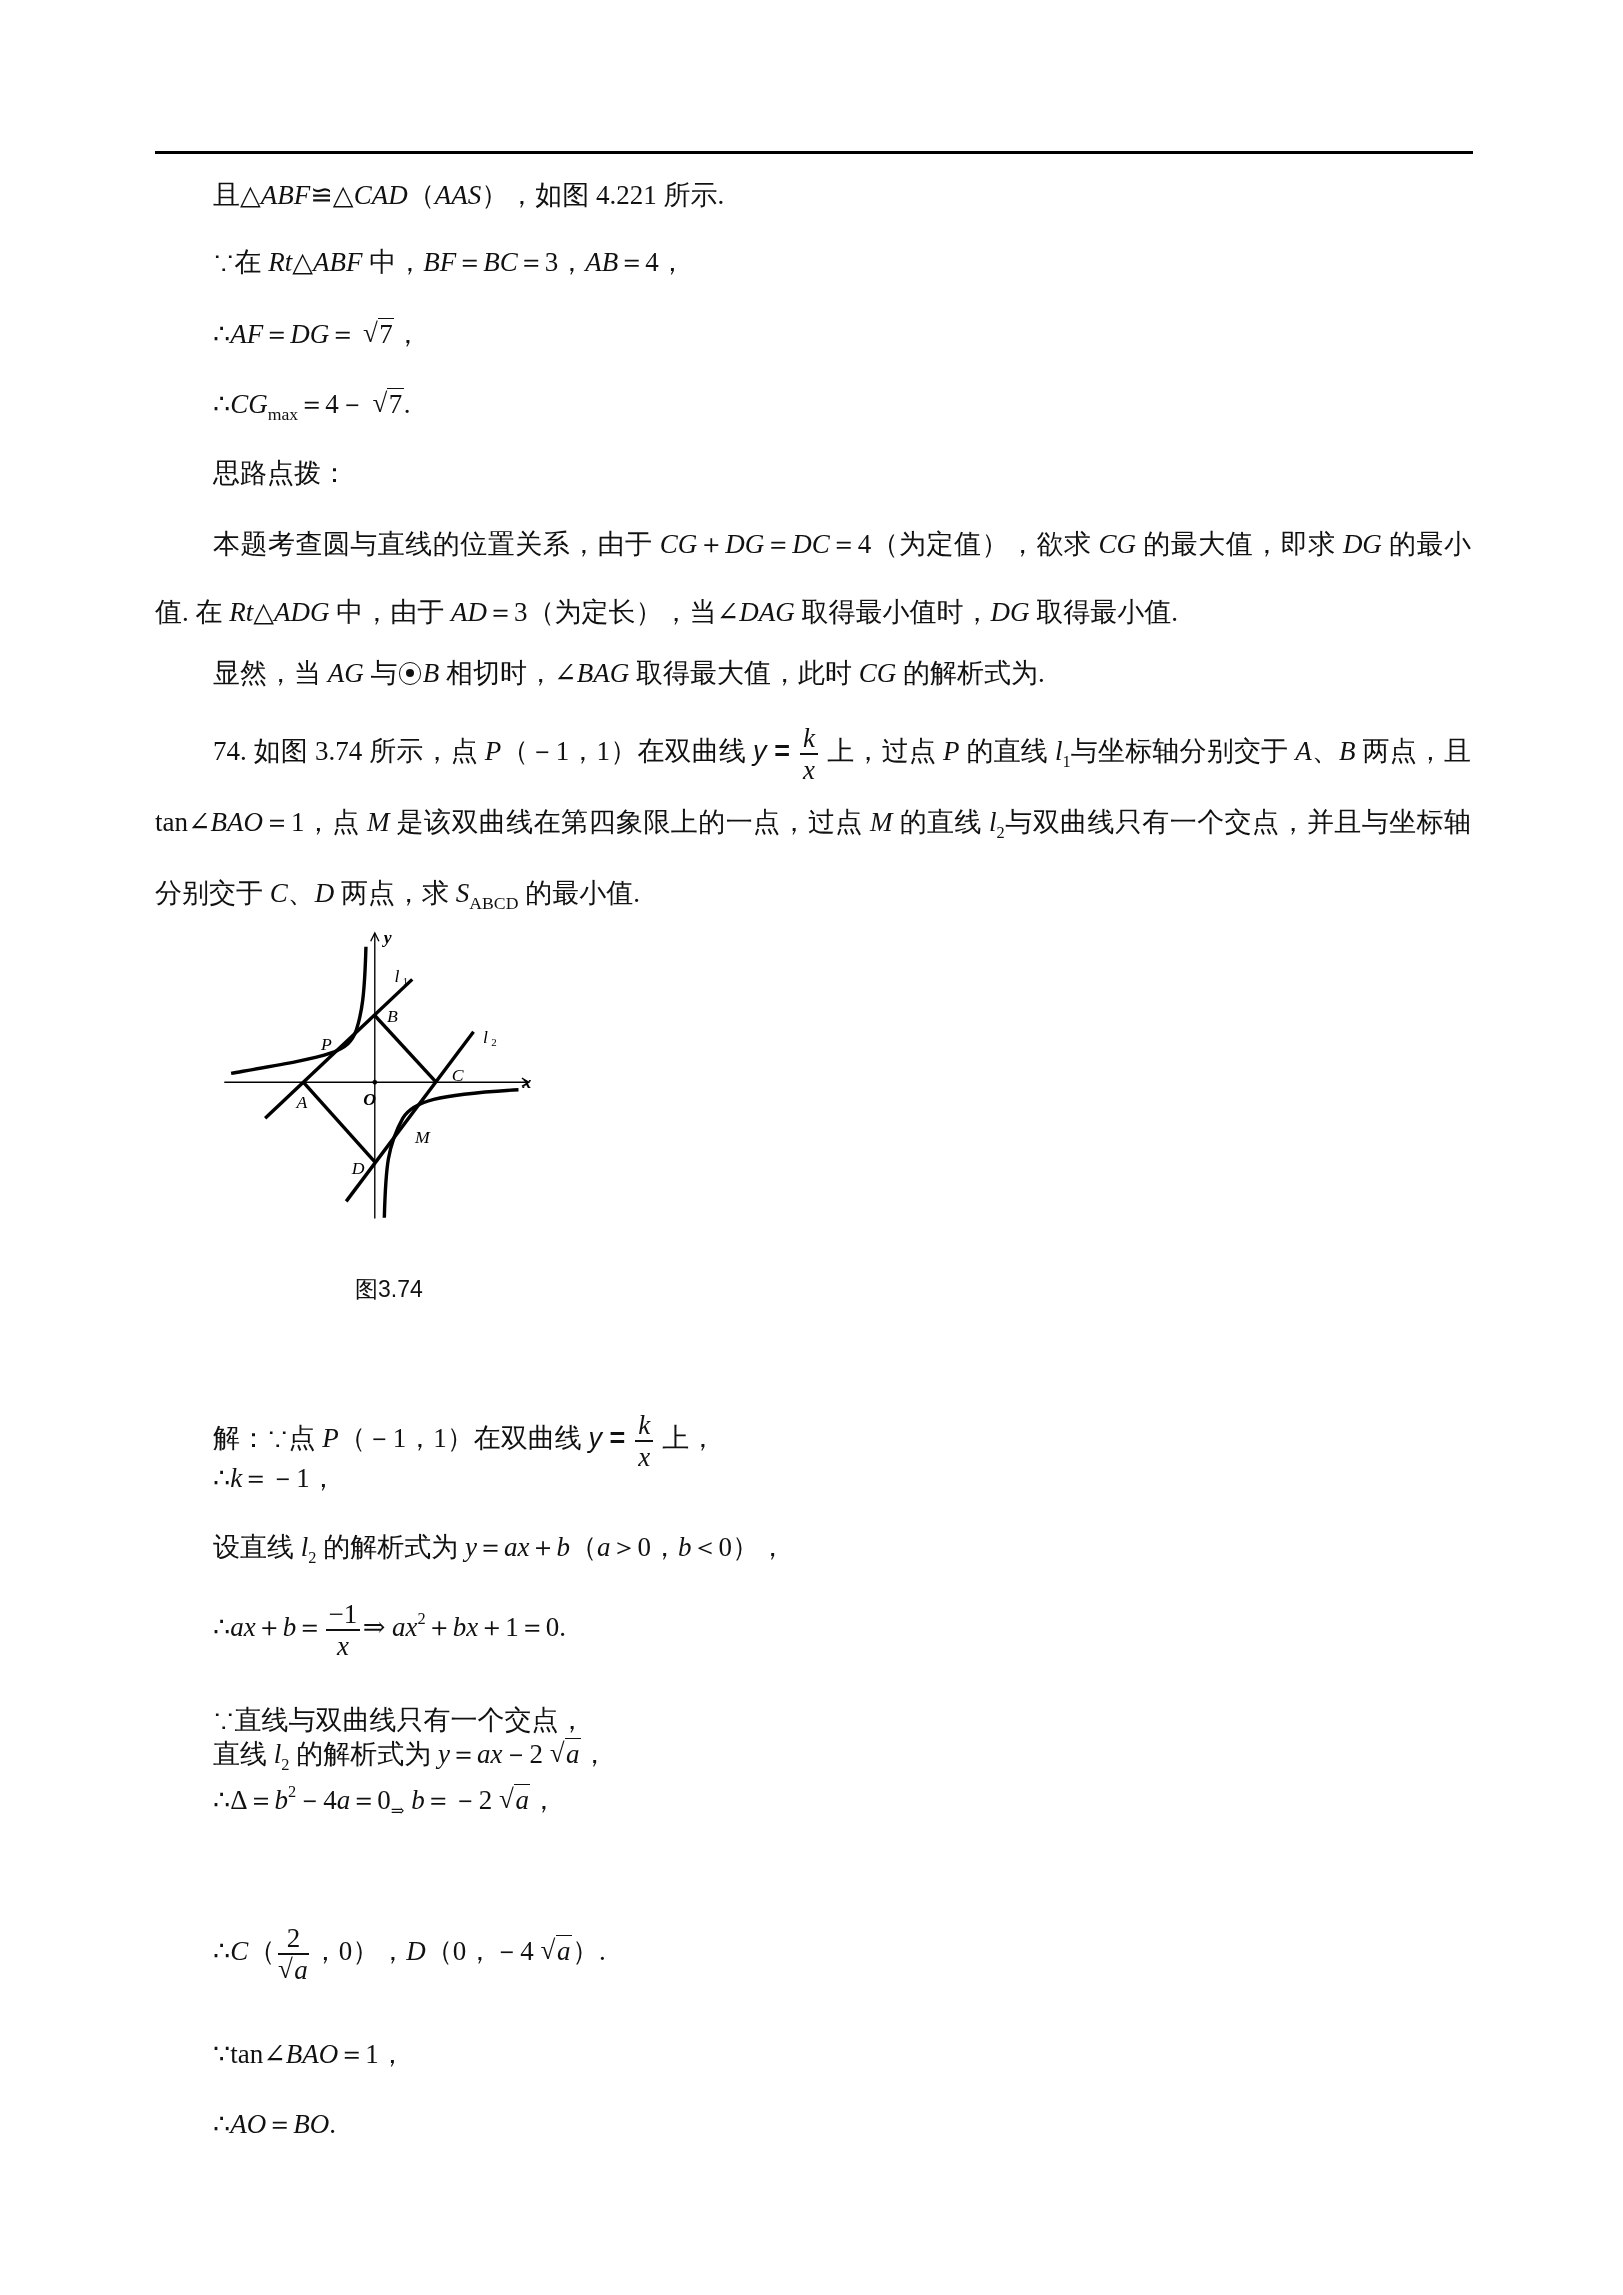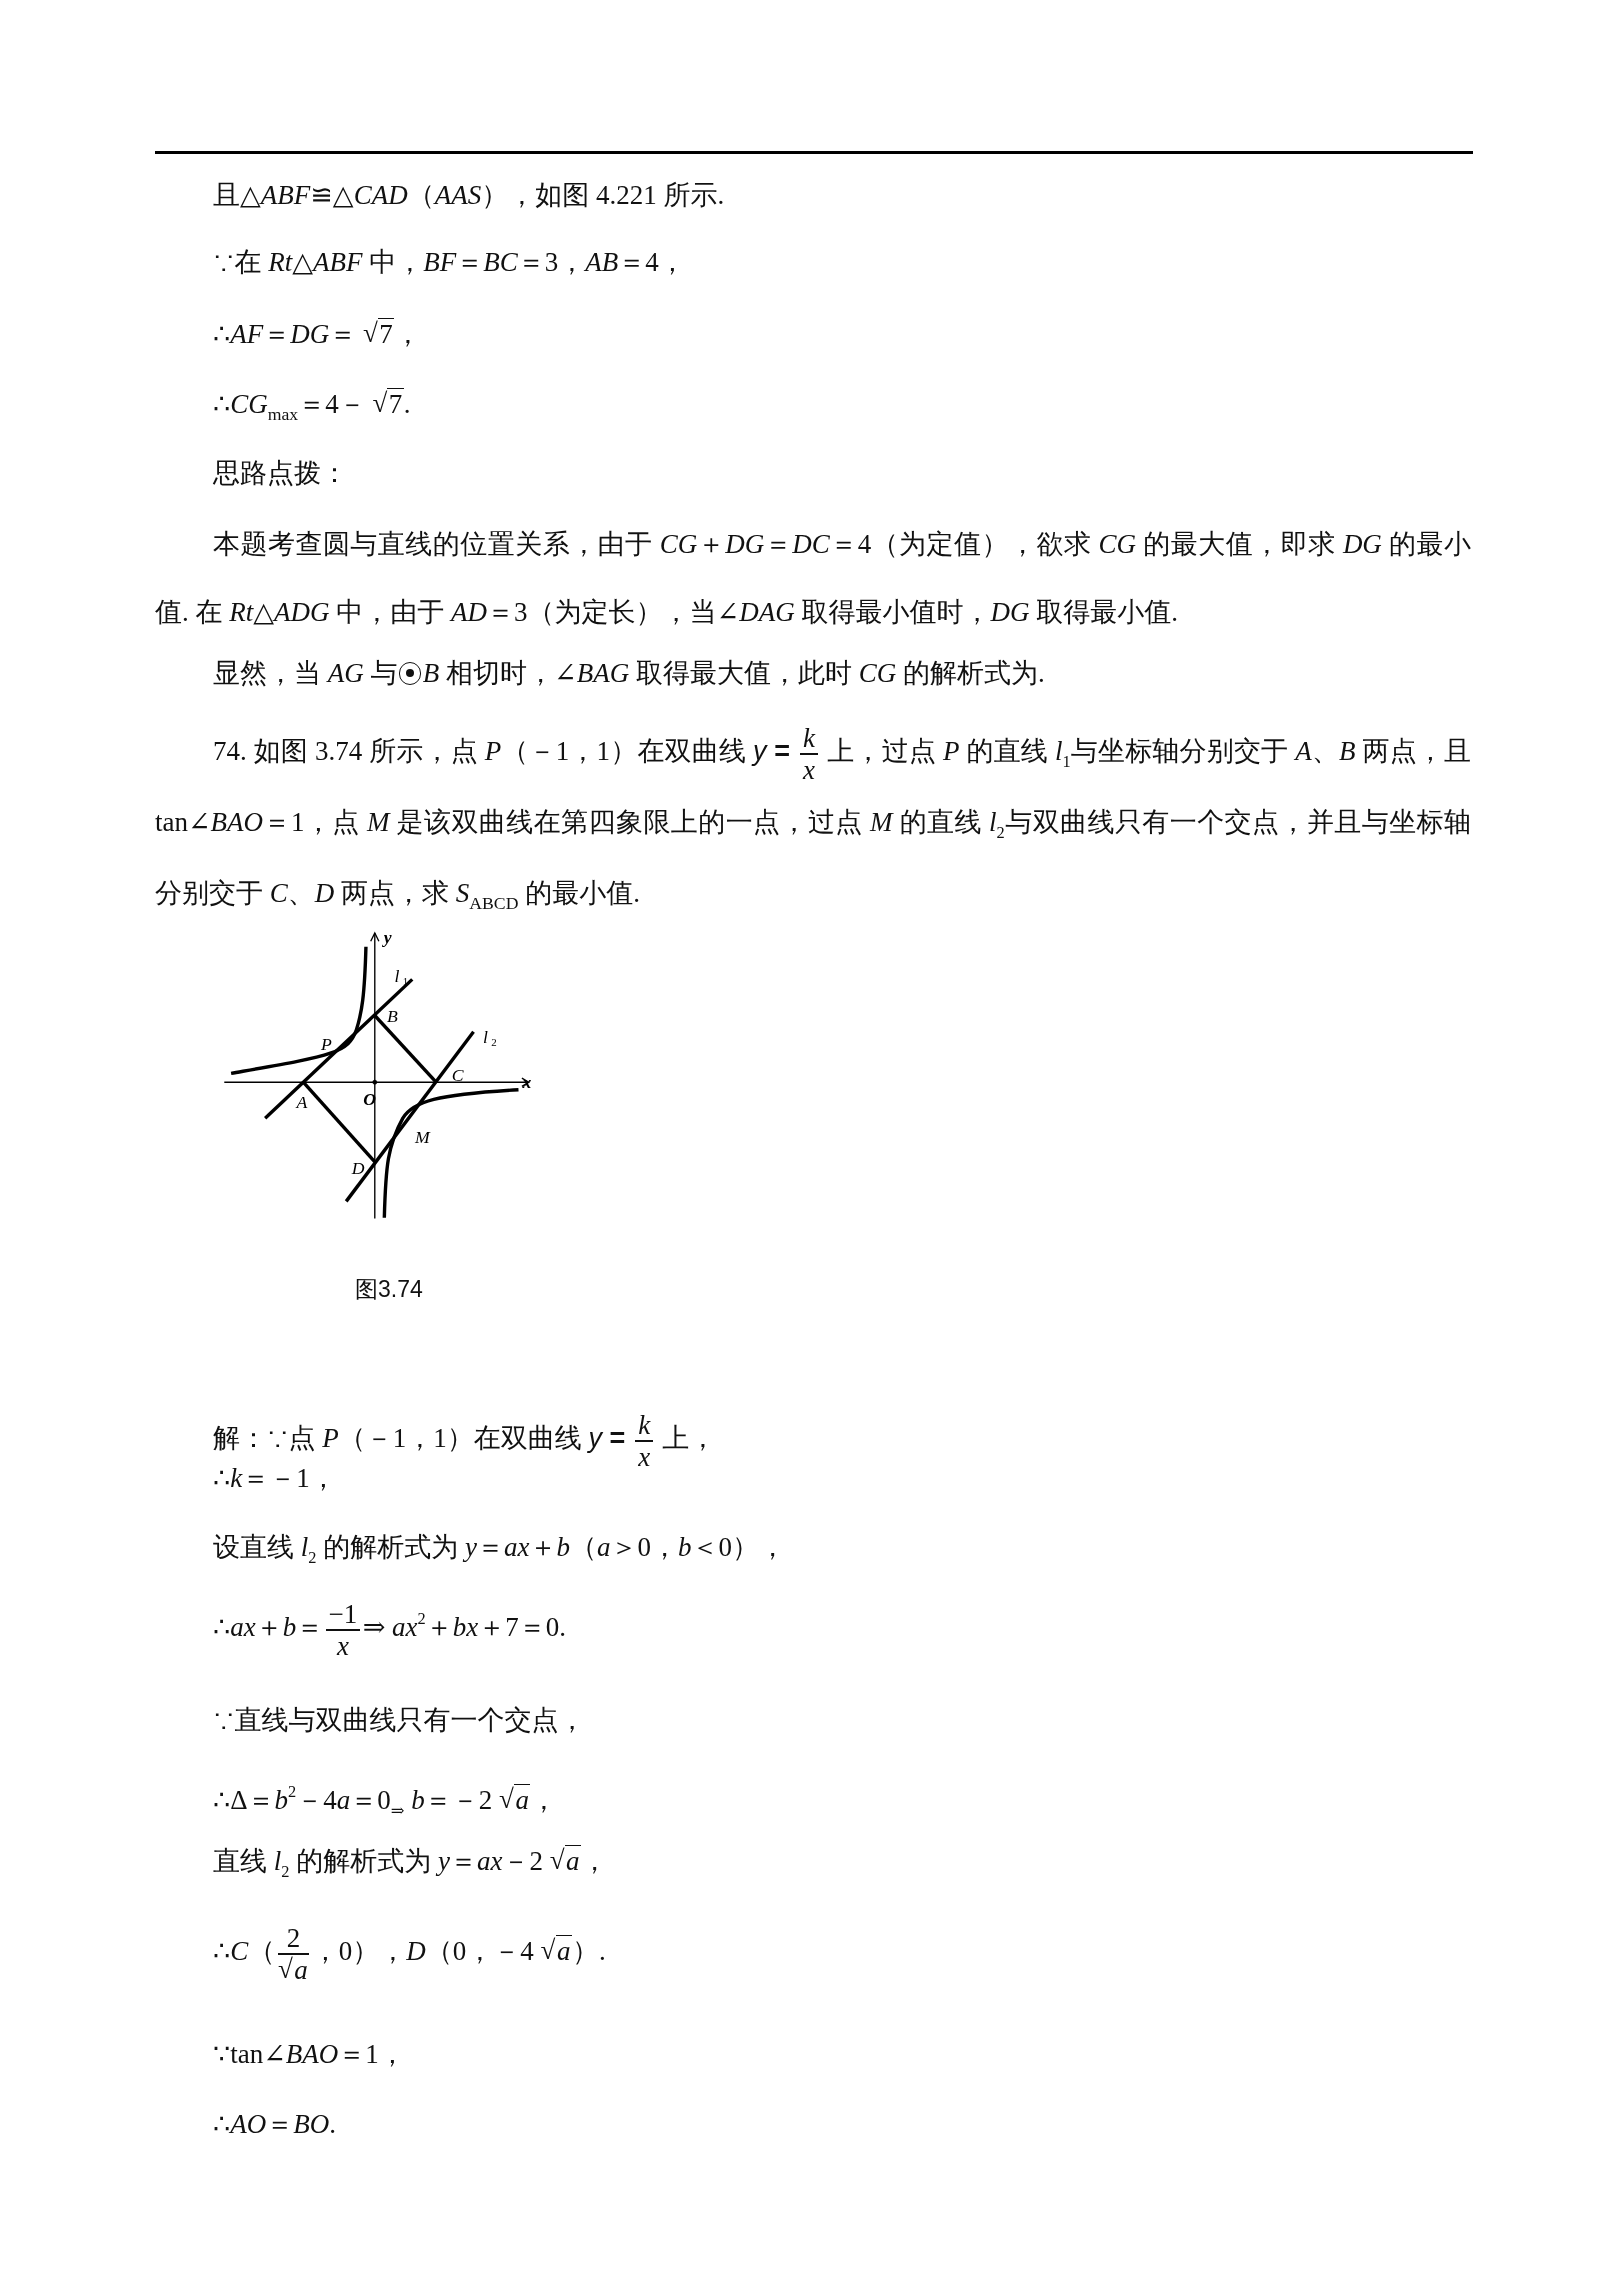--- a/index.html
+++ b/index.html
@@ -102,32 +102,32 @@
 
 <div class="line" style="top:1462px">
   <span>∴</span><i>k</i><span>＝－1，</span>
 </div>
 
 <div class="line" style="top:1531px">
   <span>设直线 </span><i>l</i><span class="subn">2</span><span> 的解析式为 </span><i>y</i><span>＝</span><i>ax</i><span>＋</span><i>b</i><span>（</span><i>a</i><span>＞0，</span><i>b</i><span>＜0），</span>
 </div>
 
 <div class="line" style="top:1599px">
-  <span>∴</span><i>ax</i><span>＋</span><i>b</i><span>＝</span><span class="frac"><span class="num">−1</span><span class="den it">x</span></span><span>⇒ </span><i>ax</i><span class="sup">2</span><span>＋</span><i>bx</i><span>＋7＝0.</span>
+  <span>∴</span><i>ax</i><span>＋</span><i>b</i><span>＝</span><span class="frac"><span class="num">−1</span><span class="den it">x</span></span><span>⇒ </span><i>ax</i><span class="sup">2</span><span>＋</span><i>bx</i><span>＋1＝0.</span>
 </div>
 
 <div class="line" style="top:1704px">
   <span>∵直线与双曲线只有一个交点，</span>
 </div>
 
 <div class="line" style="top:1775px">
   <span>∴Δ＝</span><i>b</i><span class="sup">2</span><span>－4</span><i>a</i><span>＝0</span><span class="subn">⇒</span><span> </span><i>b</i><span>＝－2 </span><span class="sqrt"><span class="rad">a</span></span><span>，</span>
 </div>
 
-<div class="line" style="top:1845px">
+<div class="line" style="top:1738px">
   <span>直线 </span><i>l</i><span class="subn">2</span><span> 的解析式为 </span><i>y</i><span>＝</span><i>ax</i><span>－2 </span><span class="sqrt"><span class="rad">a</span></span><span>，</span>
 </div>
 
 <div class="line" style="top:1923px">
   <span>∴</span><i>C</i><span>（</span><span class="frac"><span class="num">2</span><span class="den"><span class="sqrt"><span class="rad">a</span></span></span></span><span>，0），</span><i>D</i><span>（0，－4 </span><span class="sqrt"><span class="rad">a</span></span><span>）.</span>
 </div>
 
 <div class="line" style="top:2038px">
   <span>∵tan∠</span><i>BAO</i><span>＝1，</span>
 </div>

